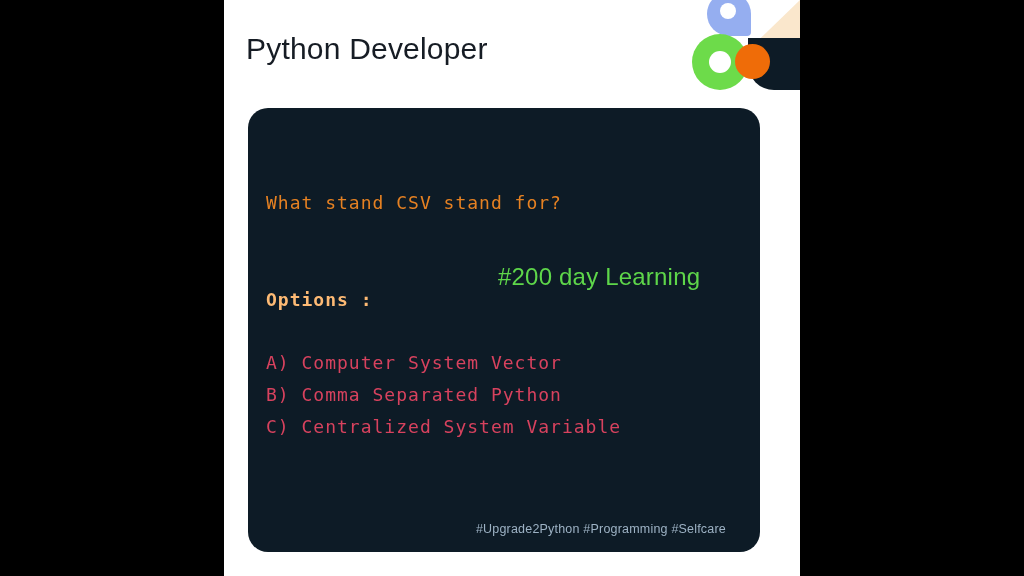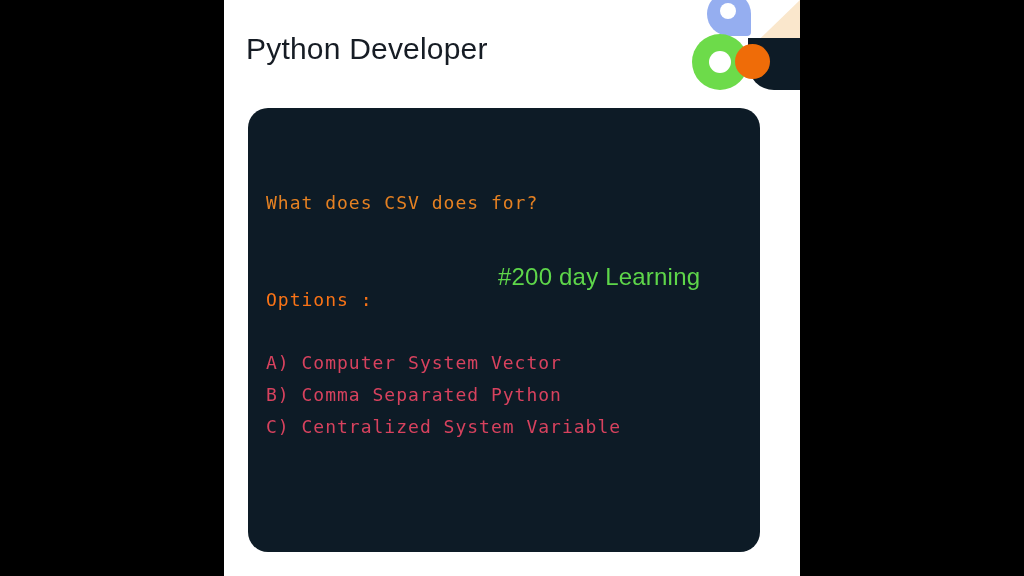--- a/index.html
+++ b/index.html
@@ -216,22 +216,23 @@
     white-space: nowrap;
   }
 
   .options-label {
     position: absolute;
     left: 18px;
     top: 139px;
     font-family: "DejaVu Sans Mono", "Liberation Mono", monospace;
     font-size: 18px;
     letter-spacing: 1px;
-    color: #f97316;
-    white-space: nowrap;
+    color: #fdba74;
+    white-space: nowrap;
+    font-weight: bold;
   }
 
   .options-list {
     position: absolute;
     left: 18px;
     top: 202px;
     display: flex;
     flex-direction: column;
     gap: 10px;
   }
@@ -273,29 +274,30 @@
       <div class="logo-blue-pin"></div>
       <div class="logo-green-ring"></div>
       <div class="logo-orange-dot"></div>
     </div>
 
     <div class="terminal">
 
 
       <div class="terminal-body">
 
-        <div class="q-line">What does CSV does for?</div>
+        <div class="q-line">What stand CSV stand for?</div>
 
         <div class="badge-100">#200 day Learning</div>
 
         <div class="options-label">Options :</div>
 
         <div class="options-list">
           <div class="option-row">A) Computer System Vector</div>
           <div class="option-row">B) Comma Separated Python</div>
           <div class="option-row">C) Centralized System Variable</div>
         </div>
 
+        <div class="hashtags">#Upgrade2Python #Programming #Selfcare</div>
 
       </div>
     </div>
   </div>
 </div>
 
 </body></html>

